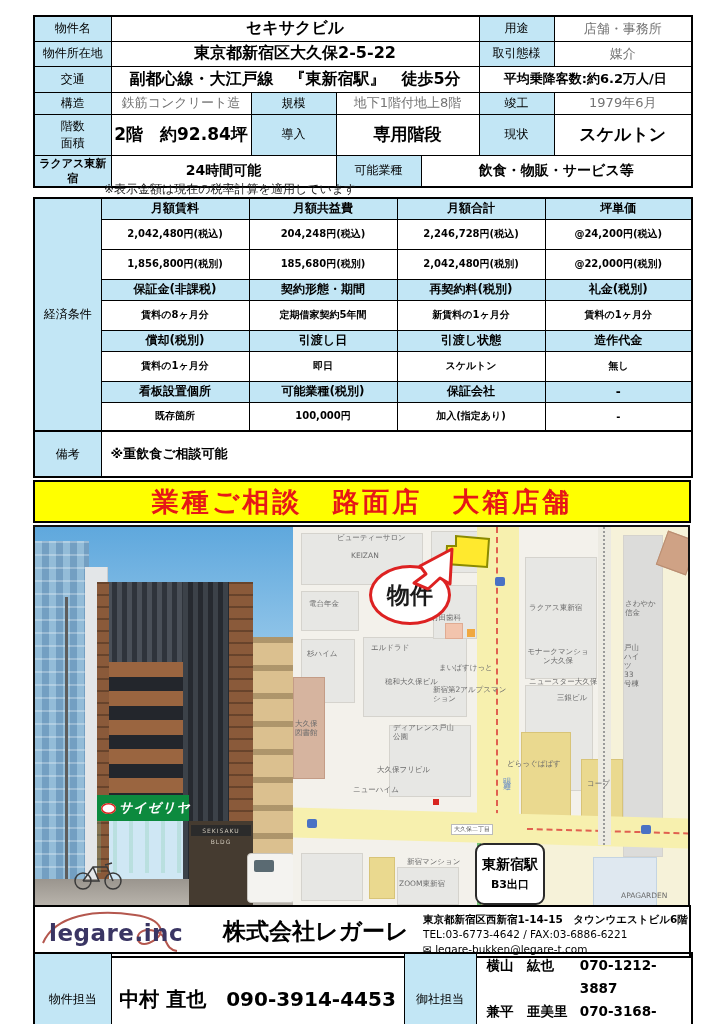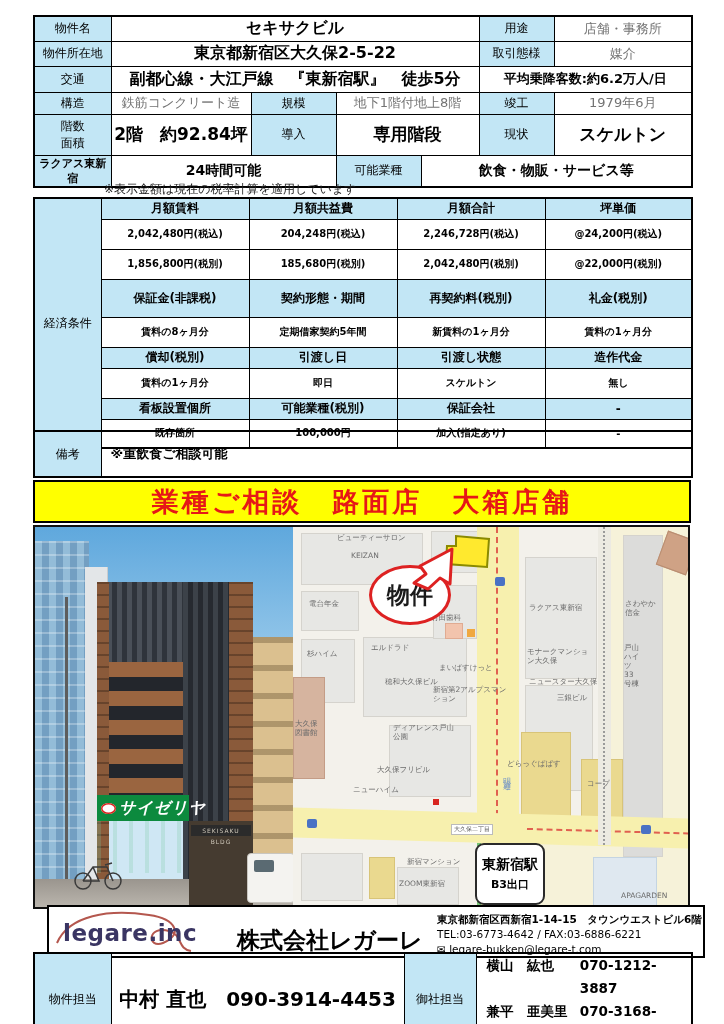--- a/index.html
+++ b/index.html
@@ -36,21 +36,21 @@
              background:repeating-linear-gradient(90deg,#3c4249 0 5px,#262a30 5px 10px);}
   .brickband{left:62px;top:135px;width:86px;height:133px;
              background:repeating-linear-gradient(180deg,#9a6540 0 15px,#23262c 15px 29px);}
   .brickcol{left:194px;top:55px;width:24px;height:325px;background:#8a5a3a;
             background-image:repeating-linear-gradient(180deg,rgba(0,0,0,.25) 0 2px,transparent 2px 12px);}
   .brickedge{left:62px;top:55px;width:12px;height:325px;background:#8a5a3a;
              background-image:repeating-linear-gradient(180deg,rgba(0,0,0,.25) 0 2px,transparent 2px 12px);}
   .greensign{left:62px;top:268px;width:92px;height:26px;background:#0c8a3e;display:flex;align-items:center;}
   .greensign .logo{width:15px;height:11px;background:#fff;border-radius:50%;margin:0 3px 0 4px;flex:none;
                    box-shadow:inset 0 0 0 1.5px #d8251f;}
-  .greensign .txt{color:#fff;font-weight:bold;font-style:italic;font-size:16px;letter-spacing:1px;white-space:nowrap;}
+  .greensign .txt{color:#fff;font-weight:bold;font-style:italic;font-size:13px;letter-spacing:1px;white-space:nowrap;}
   .storefront{left:62px;top:294px;width:92px;height:52px;
               background:linear-gradient(180deg,#1d4235 0 40%,#16302a 100%);
               background-image:repeating-linear-gradient(90deg,rgba(120,200,160,.25) 0 4px,transparent 4px 16px);}
   .entrance{left:154px;top:294px;width:64px;height:86px;background:#453b30;}
   .bldg-sign{left:156px;top:298px;width:60px;height:11px;background:#2b2b2b;color:#cfc8ba;
              font-size:6px;line-height:11px;text-align:center;letter-spacing:1px;}
   .beige{left:218px;top:110px;width:40px;height:242px;background:#dbc08f;
          background-image:repeating-linear-gradient(180deg,rgba(90,70,40,.35) 0 6px,transparent 6px 28px);}
   .street{left:0;top:352px;width:258px;height:28px;background:linear-gradient(180deg,#9a958e,#bab5ad);}
   .truck{left:212px;top:326px;width:46px;height:48px;background:#f4f3f0;border:1px solid #c9c6c0;border-radius:4px;}
@@ -176,21 +176,21 @@
       <td class="eval">204,248円(税込)</td>
       <td class="eval">2,246,728円(税込)</td>
       <td class="eval">@24,200円(税込)</td>
     </tr>
     <tr style="height:30px">
       <td class="eval">1,856,800円(税別)</td>
       <td class="eval">185,680円(税別)</td>
       <td class="eval">2,042,480円(税別)</td>
       <td class="eval">@22,000円(税別)</td>
     </tr>
-    <tr style="height:38px">
+    <tr style="height:21px">
       <td class="ehead">保証金(非課税)</td>
       <td class="ehead">契約形態・期間</td>
       <td class="ehead">再契約料(税別)</td>
       <td class="ehead">礼金(税別)</td>
     </tr>
     <tr style="height:30px">
       <td class="eval">賃料の8ヶ月分</td>
       <td class="eval">定期借家契約5年間</td>
       <td class="eval">新賃料の1ヶ月分</td>
       <td class="eval">賃料の1ヶ月分</td>
@@ -323,21 +323,21 @@
         <div class="e">B3出口</div>
       </div>
       <div class="abs xing">大久保二丁目</div>
       <div class="abs roadname">明治通り</div>
 
       <span class="ml" style="left:44px;top:6px;">ビューティーサロン</span>
       <span class="ml" style="left:58px;top:24px;">KEIZAN</span>
       <span class="ml" style="left:16px;top:72px;">電台年金</span>
       <span class="ml" style="left:138px;top:86px;">村田歯科</span>
       <span class="ml" style="left:236px;top:76px;">ラクアス東新宿</span>
-      <span class="ml wrap" style="left:234px;top:120px;width:62px;">モナークマンション大久保</span>
+      <span class="ml wrap" style="left:234px;top:120px;width:62px;text-align:center;">モナークマンション大久保</span>
       <span class="ml" style="left:236px;top:150px;">ニュースター大久保</span>
       <span class="ml" style="left:264px;top:166px;">三銀ビル</span>
       <span class="ml" style="left:14px;top:122px;">杉ハイム</span>
       <span class="ml" style="left:78px;top:116px;">エルドラド</span>
       <span class="ml" style="left:146px;top:136px;">まいばすけっと</span>
       <span class="ml" style="left:92px;top:150px;">穂和大久保ビル</span>
       <span class="ml wrap" style="left:140px;top:158px;width:74px;">新宿第2アルプスマンション</span>
       <span class="ml wrap" style="left:2px;top:192px;width:28px;">大久保図書館</span>
       <span class="ml" style="left:84px;top:238px;">大久保フリビル</span>
       <span class="ml" style="left:60px;top:258px;">ニューハイム</span>
@@ -345,21 +345,21 @@
       <span class="ml" style="left:214px;top:232px;z-index:3;">どらっぐぱぱす</span>
       <span class="ml" style="left:294px;top:252px;z-index:3;">コープ</span>
       <span class="ml wrap" style="left:332px;top:72px;width:36px;">さわやか信金</span>
       <span class="ml wrap" style="left:331px;top:116px;width:16px;">戸山ハイツ33号棟</span>
       <span class="ml" style="left:328px;top:364px;z-index:3;">APAGARDEN</span>
       <span class="ml" style="left:114px;top:330px;z-index:3;">新宿マンション</span>
       <span class="ml" style="left:106px;top:352px;z-index:3;">ZOOM東新宿</span>
     </div>
   </div>
 
-  <div class="abs footerbox" style="left:47px;top:905px;width:654px;height:49px;align-items:flex-end;">
+  <div class="abs footerbox" style="left:33px;top:905px;width:654px;height:49px;">
     <div class="logo-wrap">
       <svg class="abs" style="left:2px;top:0;" width="150" height="49" viewBox="0 0 150 49">
         <path d="M6 36 C 18 8, 58 2, 98 8 C 126 12, 132 28, 112 36 C 96 42, 96 18, 118 24 C 132 28, 126 42, 140 44" stroke="#b4574e" stroke-width="2" fill="none"></path>
       </svg>
       <span class="logo-text">legare.inc</span>
     </div>
     <span class="company-name">株式会社レガーレ</span>
     <div class="finfo">
       <div class="a">東京都新宿区西新宿1-14-15　タウンウエストビル6階</div>
       <div>TEL:03-6773-4642 / FAX:03-6886-6221</div>

